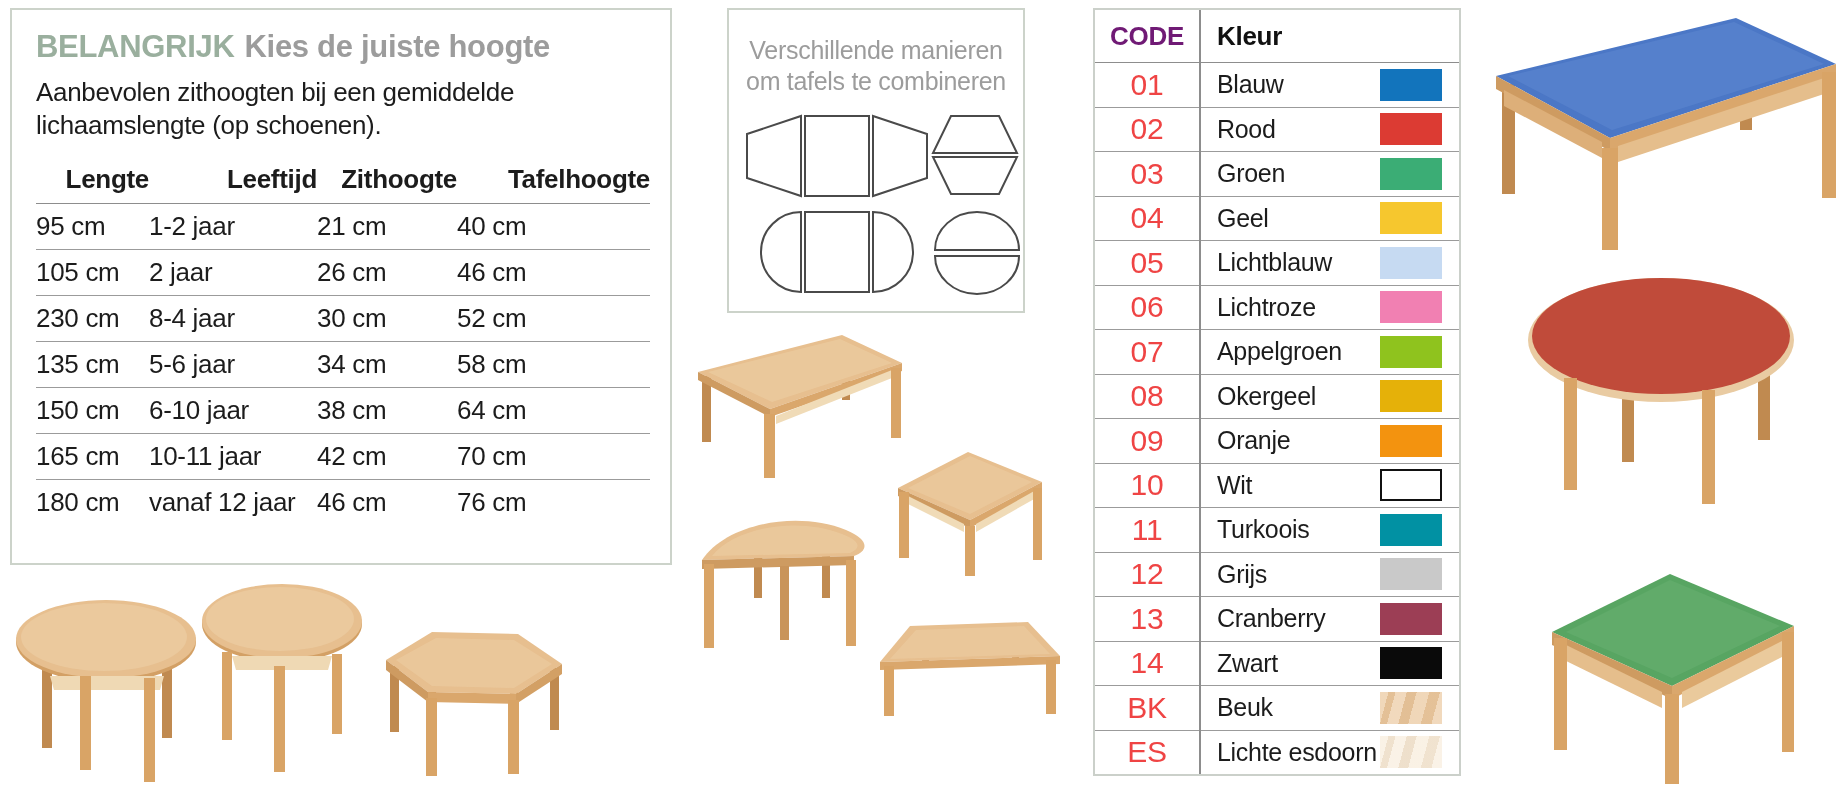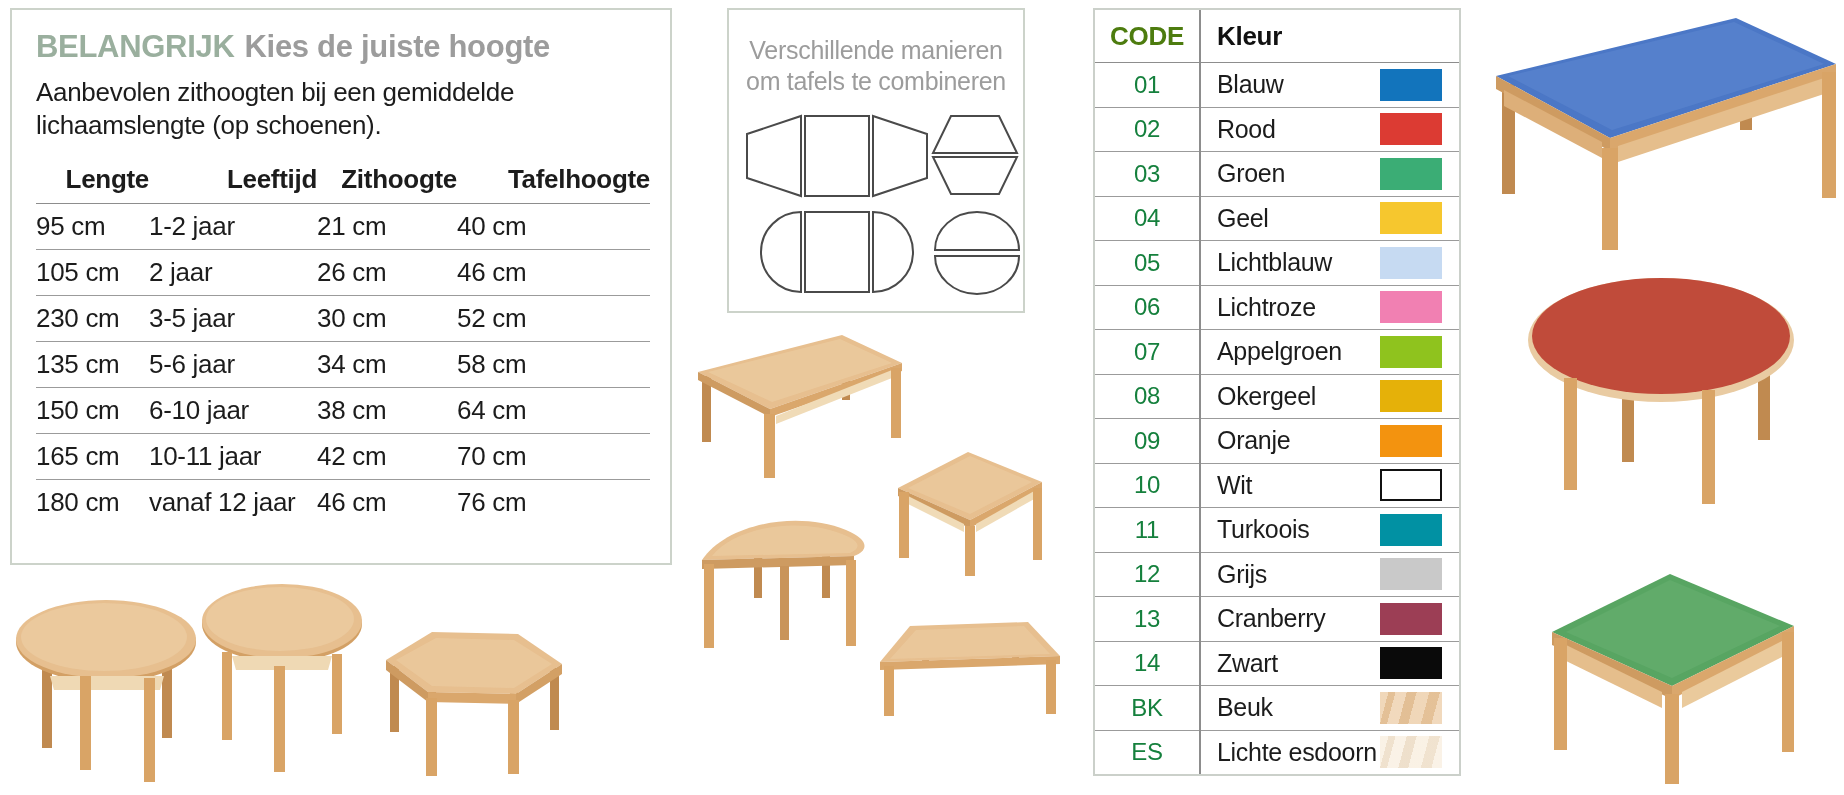--- a/index.html
+++ b/index.html
@@ -22,25 +22,25 @@
   .combine-box{position:absolute;left:727px;top:8px;width:298px;height:305px;
     border:2px solid #ccd3ca;box-sizing:border-box;background:#fff;text-align:center;}
   .cb-title{margin-top:25px;font-size:25px;font-weight:normal;color:#9C9C9C;line-height:1.22;}
   .cb-diagrams{position:absolute;left:8px;top:100px;}
 
   
   .color-table{position:absolute;left:1093px;top:8px;width:368px;height:768px;
     border:2px solid #cbd0ca;box-sizing:border-box;background:#fff;display:flex;flex-direction:column;}
   .ct-divider{position:absolute;left:104px;top:0;bottom:0;width:2px;background:#8d8d8d;}
   .ct-header{display:flex;align-items:center;height:52px;flex:none;border-bottom:1px solid #8d8d8d;}
-  .ct-header .ct-code{font-weight:bold;color:#4d7c0f;font-size:26px;}
+  .ct-header .ct-code{font-weight:bold;color:#701a75;font-size:26px;}
   .ct-header .ct-name{font-weight:bold;font-size:26px;color:#111;}
   .ct-row{display:flex;align-items:center;flex:1;border-bottom:1px solid #9b9b9b;}
   .ct-row.last{border-bottom:none;}
-  .ct-code{width:104px;flex:none;text-align:center;font-size:24px;color:#15803d;}
+  .ct-code{width:104px;flex:none;text-align:center;font-size:30px;color:#ef4444;}
   .ct-name{flex:1;padding-left:18px;font-size:25px;}
   .ct-swatch{width:62px;height:32px;margin-right:17px;flex:none;}
   .ct-swatch.bordered{border:2px solid #111;box-sizing:border-box;}
   .ct-swatch.grain{background-image:linear-gradient(105deg,
       rgba(255,255,255,.28) 0 12%, rgba(140,90,40,.08) 12% 22%,
       rgba(255,255,255,.30) 22% 38%, rgba(140,90,40,.09) 38% 52%,
       rgba(255,255,255,.26) 52% 70%, rgba(140,90,40,.07) 70% 85%,
       rgba(255,255,255,.30) 85%);}
 
   .photo{position:absolute;}
@@ -76,21 +76,21 @@
         <td>40 cm</td>
       </tr>
       <tr>
         <td>105 cm</td>
         <td>2 jaar</td>
         <td>26 cm</td>
         <td>46 cm</td>
       </tr>
       <tr>
         <td>230 cm</td>
-        <td>3-5 jaar</td>
+        <td>8-4 jaar</td>
         <td>30 cm</td>
         <td>52 cm</td>
       </tr>
       <tr>
         <td>135 cm</td>
         <td>5-6 jaar</td>
         <td>34 cm</td>
         <td>58 cm</td>
       </tr>
       <tr>

